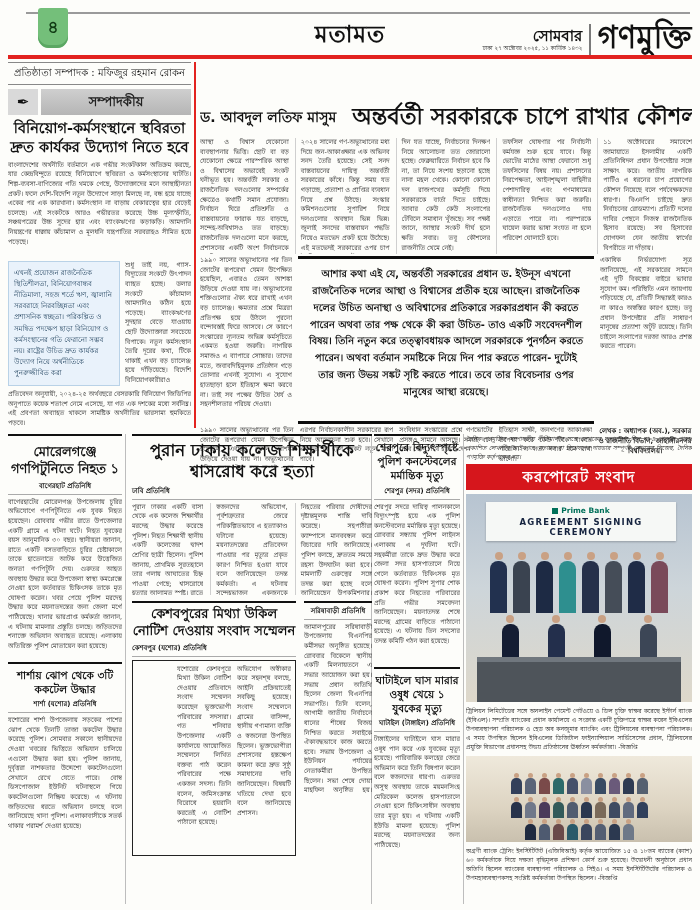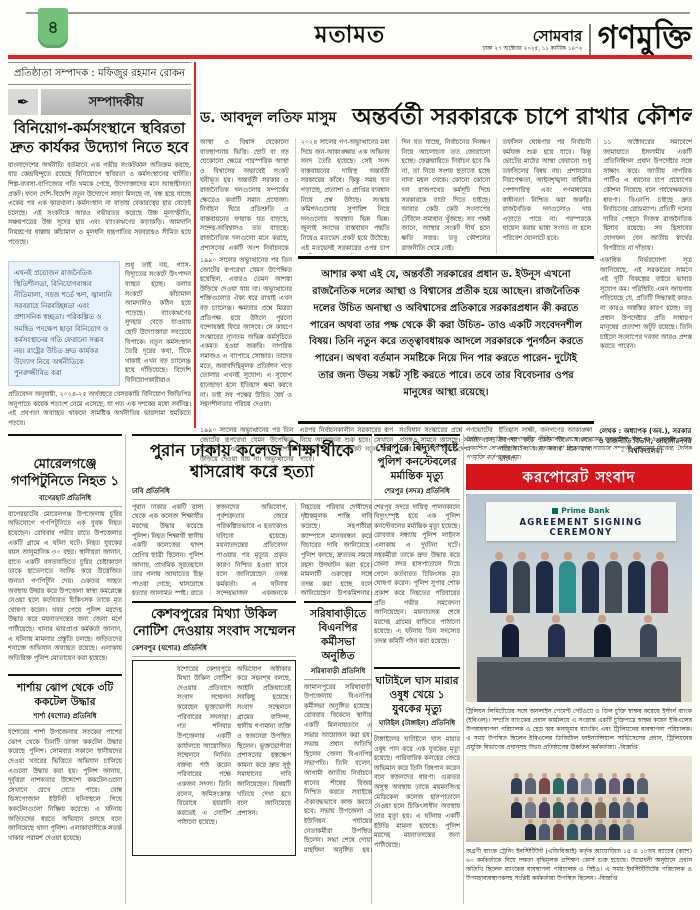--- a/index.html
+++ b/index.html
@@ -160,21 +160,21 @@
     </div>
   </div>
 
   <div class="bottom">
     <div class="vsep" style="left:117px;"></div>
     <div class="vsep" style="left:363px;"></div>
     <div class="vsep" style="left:455px;"></div>
 
     <div class="colA">
       <div class="blkrule"></div>
-      <div class="h-md" style="margin-top:20px;">মোরেলগঞ্জে গণপিটুনিতে নিহত ১</div>
+      <div class="h-md" style="margin-top:8px;">মোরেলগঞ্জে গণপিটুনিতে নিহত ১</div>
       <div class="byline by-c">বাগেরহাট প্রতিনিধি</div>
       <div class="bt" style="height:158px;">বাগেরহাটের মোরেলগঞ্জ উপজেলায় চুরির অভিযোগে গণপিটুনিতে এক যুবক নিহত হয়েছেন। রোববার গভীর রাতে উপজেলার একটি গ্রামে এ ঘটনা ঘটে। নিহত যুবকের বয়স আনুমানিক ৩০ বছর। স্থানীয়রা জানান, রাতে একটি বসতবাড়িতে চুরির চেষ্টাকালে তাকে হাতেনাতে আটক করে উত্তেজিত জনতা গণপিটুনি দেয়। গুরুতর আহত অবস্থায় উদ্ধার করে উপজেলা স্বাস্থ্য কমপ্লেক্সে নেওয়া হলে কর্তব্যরত চিকিৎসক তাকে মৃত ঘোষণা করেন। খবর পেয়ে পুলিশ মরদেহ উদ্ধার করে ময়নাতদন্তের জন্য জেলা মর্গে পাঠিয়েছে। থানার ভারপ্রাপ্ত কর্মকর্তা জানান, এ ঘটনায় মামলার প্রস্তুতি চলছে। জড়িতদের শনাক্তে অভিযান অব্যাহত রয়েছে। এলাকায় অতিরিক্ত পুলিশ মোতায়েন করা হয়েছে।</div>
       <div class="blkrule" style="margin-top:6px;"></div>
       <div class="h-sm" style="margin-top:4px;">শার্শায় ঝোপ থেকে ৩টি ককটেল উদ্ধার</div>
       <div class="byline by-c">শার্শা (যশোর) প্রতিনিধি</div>
       <div class="bt" style="height:150px;">যশোরের শার্শা উপজেলায় সড়কের পাশের ঝোপ থেকে তিনটি তাজা ককটেল উদ্ধার করেছে পুলিশ। সোমবার সকালে স্থানীয়দের দেওয়া খবরের ভিত্তিতে অভিযান চালিয়ে এগুলো উদ্ধার করা হয়। পুলিশ জানায়, দুর্বৃত্তরা নাশকতার উদ্দেশ্যে ককটেলগুলো সেখানে রেখে যেতে পারে। বোম্ব ডিসপোজাল ইউনিট ঘটনাস্থলে গিয়ে ককটেলগুলো নিষ্ক্রিয় করেছে। এ ঘটনায় জড়িতদের ধরতে অভিযান চলছে বলে জানিয়েছে থানা পুলিশ। এলাকাবাসীকে সতর্ক থাকার পরামর্শ দেওয়া হয়েছে।</div>
     </div>
 
     <div class="colB">
       <div class="blkrule"></div>
@@ -190,21 +190,20 @@
           <div class="blkrule"></div>
           <div class="h-md" style="margin-top:3px;">কেশবপুরের মিথ্যা উকিল নোটিশ দেওয়ায় সংবাদ সম্মেলন</div>
           <div class="byline by-l">কেশবপুর (যশোর) প্রতিনিধি</div>
           <div class="boxed" style="height:186px;padding-left:44px;">
             <div class="cell bt">যশোরের কেশবপুরে মিথ্যা উকিল নোটিশ দেওয়ার প্রতিবাদে সংবাদ সম্মেলন করেছেন ভুক্তভোগী পরিবারের সদস্যরা। গত শনিবার উপজেলার একটি কার্যালয়ে আয়োজিত সম্মেলনে লিখিত বক্তব্য পাঠ করেন পরিবারের পক্ষে একজন সদস্য। তিনি বলেন, জমিসংক্রান্ত বিরোধে হয়রানি করতেই এ নোটিশ পাঠানো হয়েছে।</div>
             <div class="cell bt">অভিযোগ অস্বীকার করে সহনশ্ষ বলছে, আইনি প্রক্রিয়াতেই সবকিছু হয়েছে। সংবাদ সম্মেলনে গ্রামের বাসিন্দা, স্থানীয় গণ্যমান্য ব্যক্তি ও স্বজনেরা উপস্থিত ছিলেন। ভুক্তভোগীরা প্রশাসনের হস্তক্ষেপ কামনা করে দ্রুত সুষ্ঠু সমাধানের দাবি জানিয়েছেন। বিষয়টি খতিয়ে দেখা হবে বলে জানিয়েছে প্রশাসন।</div>
           </div>
         </div>
         <div style="width:68px;">
           <div class="blkrule"></div>
-          <div class="h-sm" style="margin-top:3px;">সরিষাবাড়ীতে বিএনপির কর্মীসভা অনুষ্ঠিত</div>
           <div class="byline by-c">সরিষাবাড়ী প্রতিনিধি</div>
           <div class="bt" style="height:170px;">জামালপুরের সরিষাবাড়ী উপজেলায় বিএনপির কর্মীসভা অনুষ্ঠিত হয়েছে। রোববার বিকেলে স্থানীয় একটি মিলনায়তনে এ সভার আয়োজন করা হয়। সভায় প্রধান অতিথি ছিলেন জেলা বিএনপির সভাপতি। তিনি বলেন, আগামী জাতীয় নির্বাচনে ধানের শীষের বিজয় নিশ্চিত করতে সবাইকে ঐক্যবদ্ধভাবে কাজ করতে হবে। সভায় উপজেলা ও ইউনিয়ন পর্যায়ের নেতাকর্মীরা উপস্থিত ছিলেন। সভা শেষে দোয়া মাহফিল অনুষ্ঠিত হয়। নেতারা তৃণমূল সংগঠন গোছানোর নির্দেশনা দেন।</div>
         </div>
       </div>
     </div>
 
     <div class="colC">
       <div class="blkrule"></div>
       <div class="h-sm" style="margin-top:4px;">শেরপুরে বিদ্যুৎস্পৃষ্টে পুলিশ কনস্টেবলের মর্মান্তিক মৃত্যু</div>
       <div class="byline by-c">শেরপুর (সদর) প্রতিনিধি</div>

